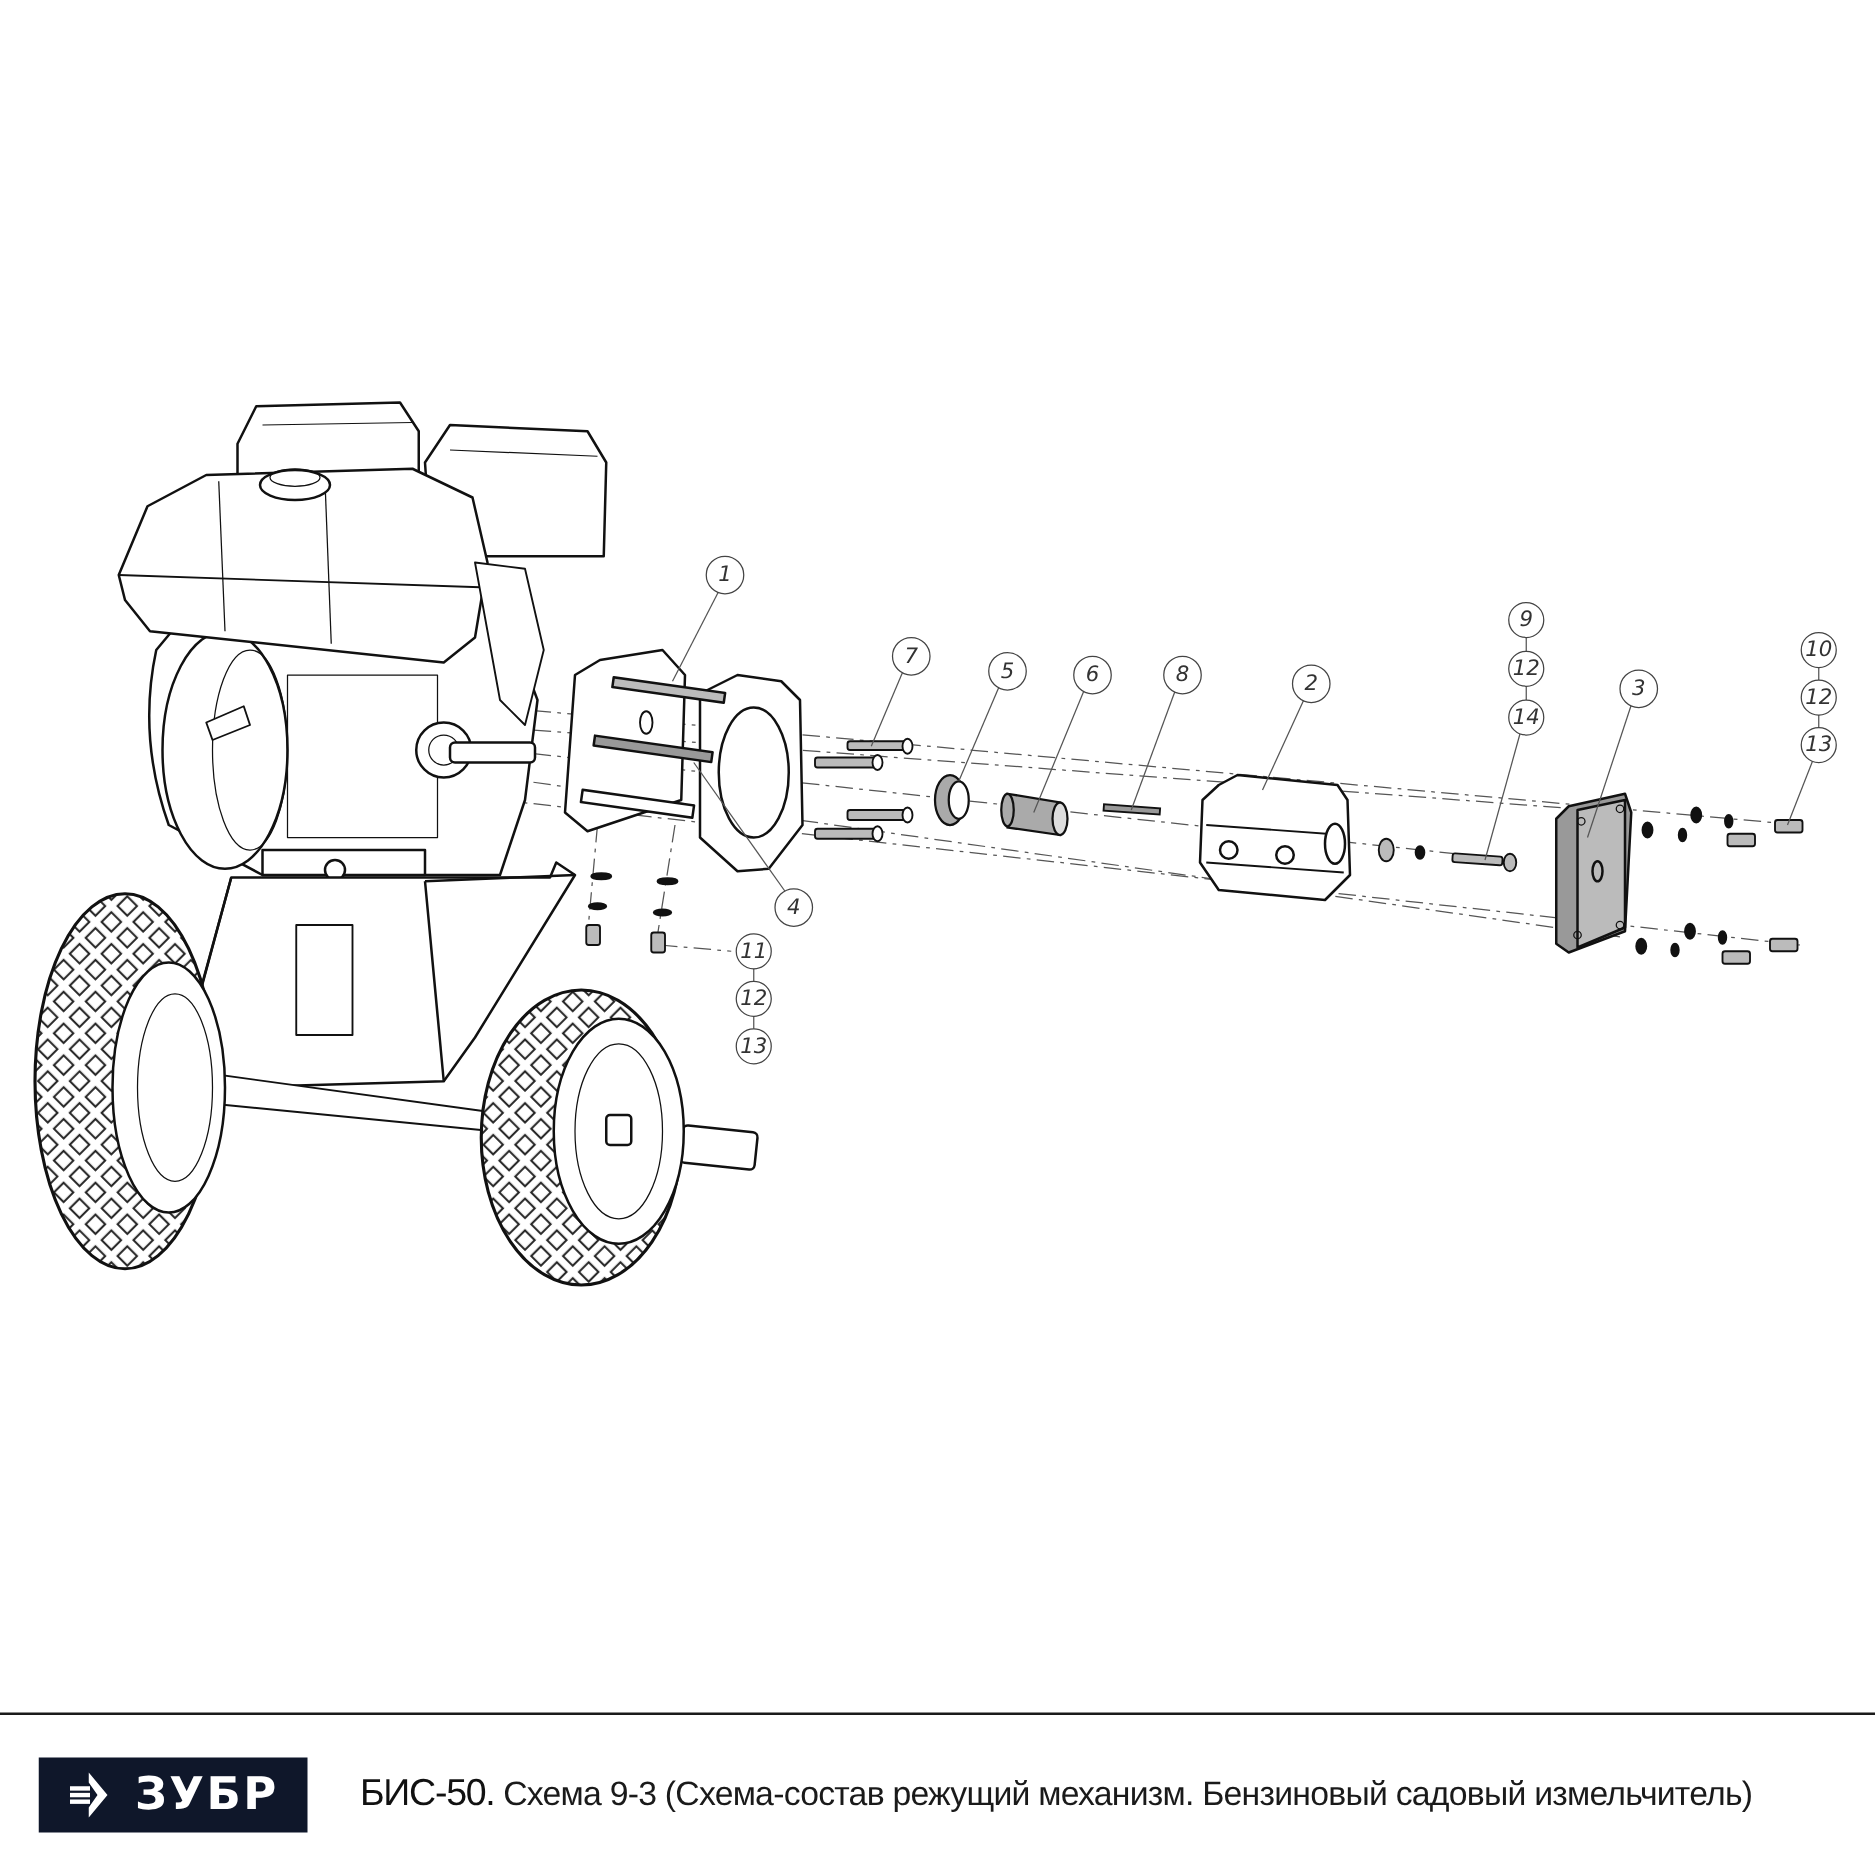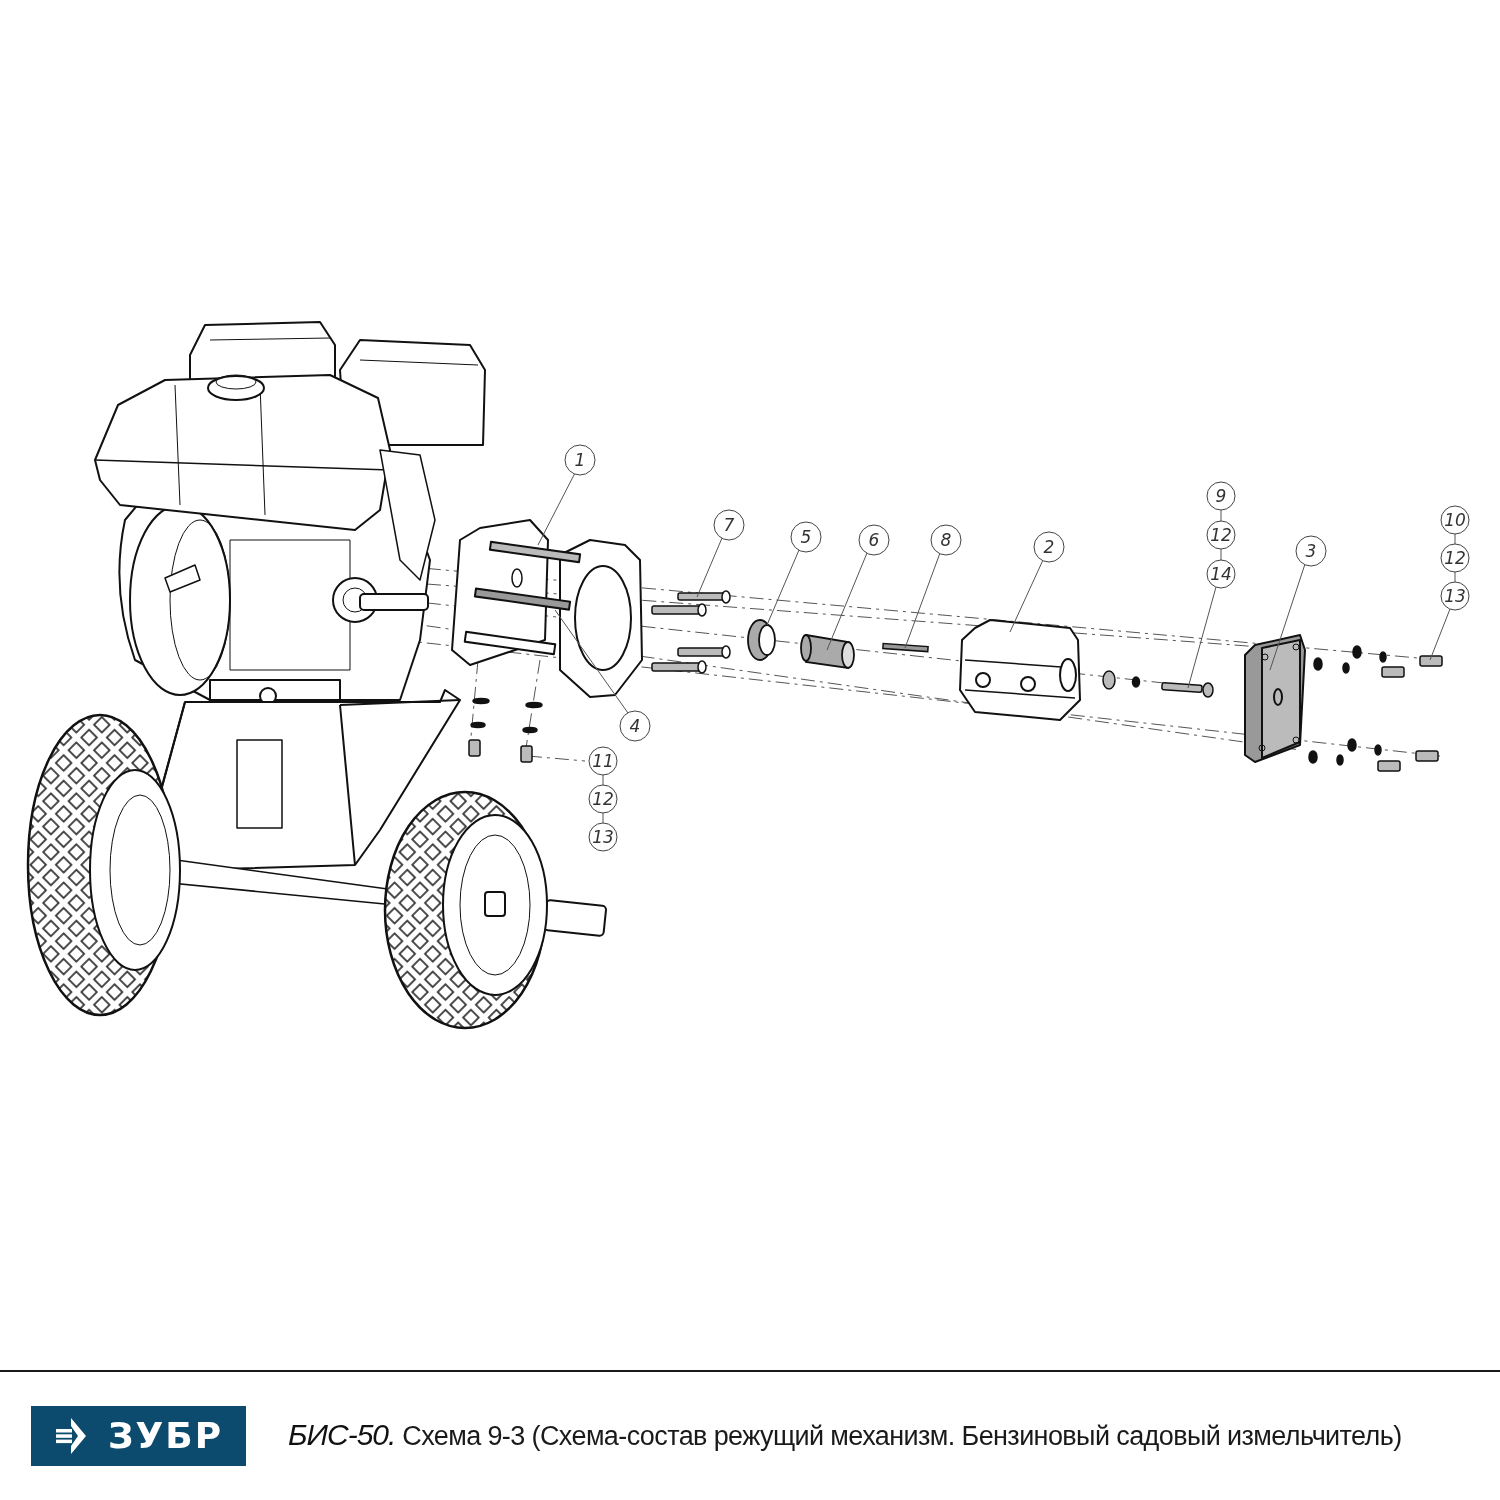--- a/index.html
+++ b/index.html
@@ -1,24 +1,24 @@
 <!DOCTYPE html>
 <html><head>
 <meta charset="utf-8">
 <style>
   html, body { margin: 0; padding: 0; background: #ffffff; }
   body { width: 1500px; height: 1500px; position: relative; overflow: hidden; font-family: "Liberation Sans", sans-serif; }
   #diagram { position: absolute; left: 0; top: 0; width: 1500px; height: 1360px; }
   .callout-text { font-family: "DejaVu Sans", sans-serif; font-style: italic; font-size: 17px; fill: #333; text-anchor: middle; dominant-baseline: central; }
   .divider { position: absolute; left: 0; top: 1370px; width: 1500px; height: 2px; background: #1a1a1a; }
-  .logo { position: absolute; left: 31px; top: 1406px; width: 215px; height: 60px; background: #0c4a6e; display: flex; align-items: center; justify-content: center; gap: 20px; }
+  .logo { position: absolute; left: 31px; top: 1406px; width: 215px; height: 60px; background: #0f172a; display: flex; align-items: center; justify-content: center; gap: 20px; }
   .logo-mark { width: 34px; height: 40px; }
   .logo-text { color: #ffffff; font-family: "DejaVu Sans", sans-serif; font-weight: bold; font-size: 36px; letter-spacing: 2px; line-height: 1; }
   .caption { position: absolute; left: 288px; top: 1418px; font-family: "Liberation Sans", sans-serif; font-size: 27px; color: #111; white-space: nowrap; letter-spacing: -0.6px; }
-  .caption .model { font-weight: normal; font-size: 30px; letter-spacing: -1px; font-style: italic; }
+  .caption .model { font-weight: normal; font-size: 30px; letter-spacing: -1px; }
   .caption .desc { font-weight: normal; color: #1a1a1a; }
 </style>
 </head>
 <body>
 
 <svg id="diagram" viewBox="0 0 1500 1360" xmlns="http://www.w3.org/2000/svg">
   <defs>
     <pattern id="tread" width="18" height="18" patternUnits="userSpaceOnUse" patternTransform="rotate(45)">
       <rect width="18" height="18" fill="#fff"></rect>
       <rect x="3" y="3" width="11" height="11" fill="none" stroke="#222" stroke-width="1.6"></rect>

